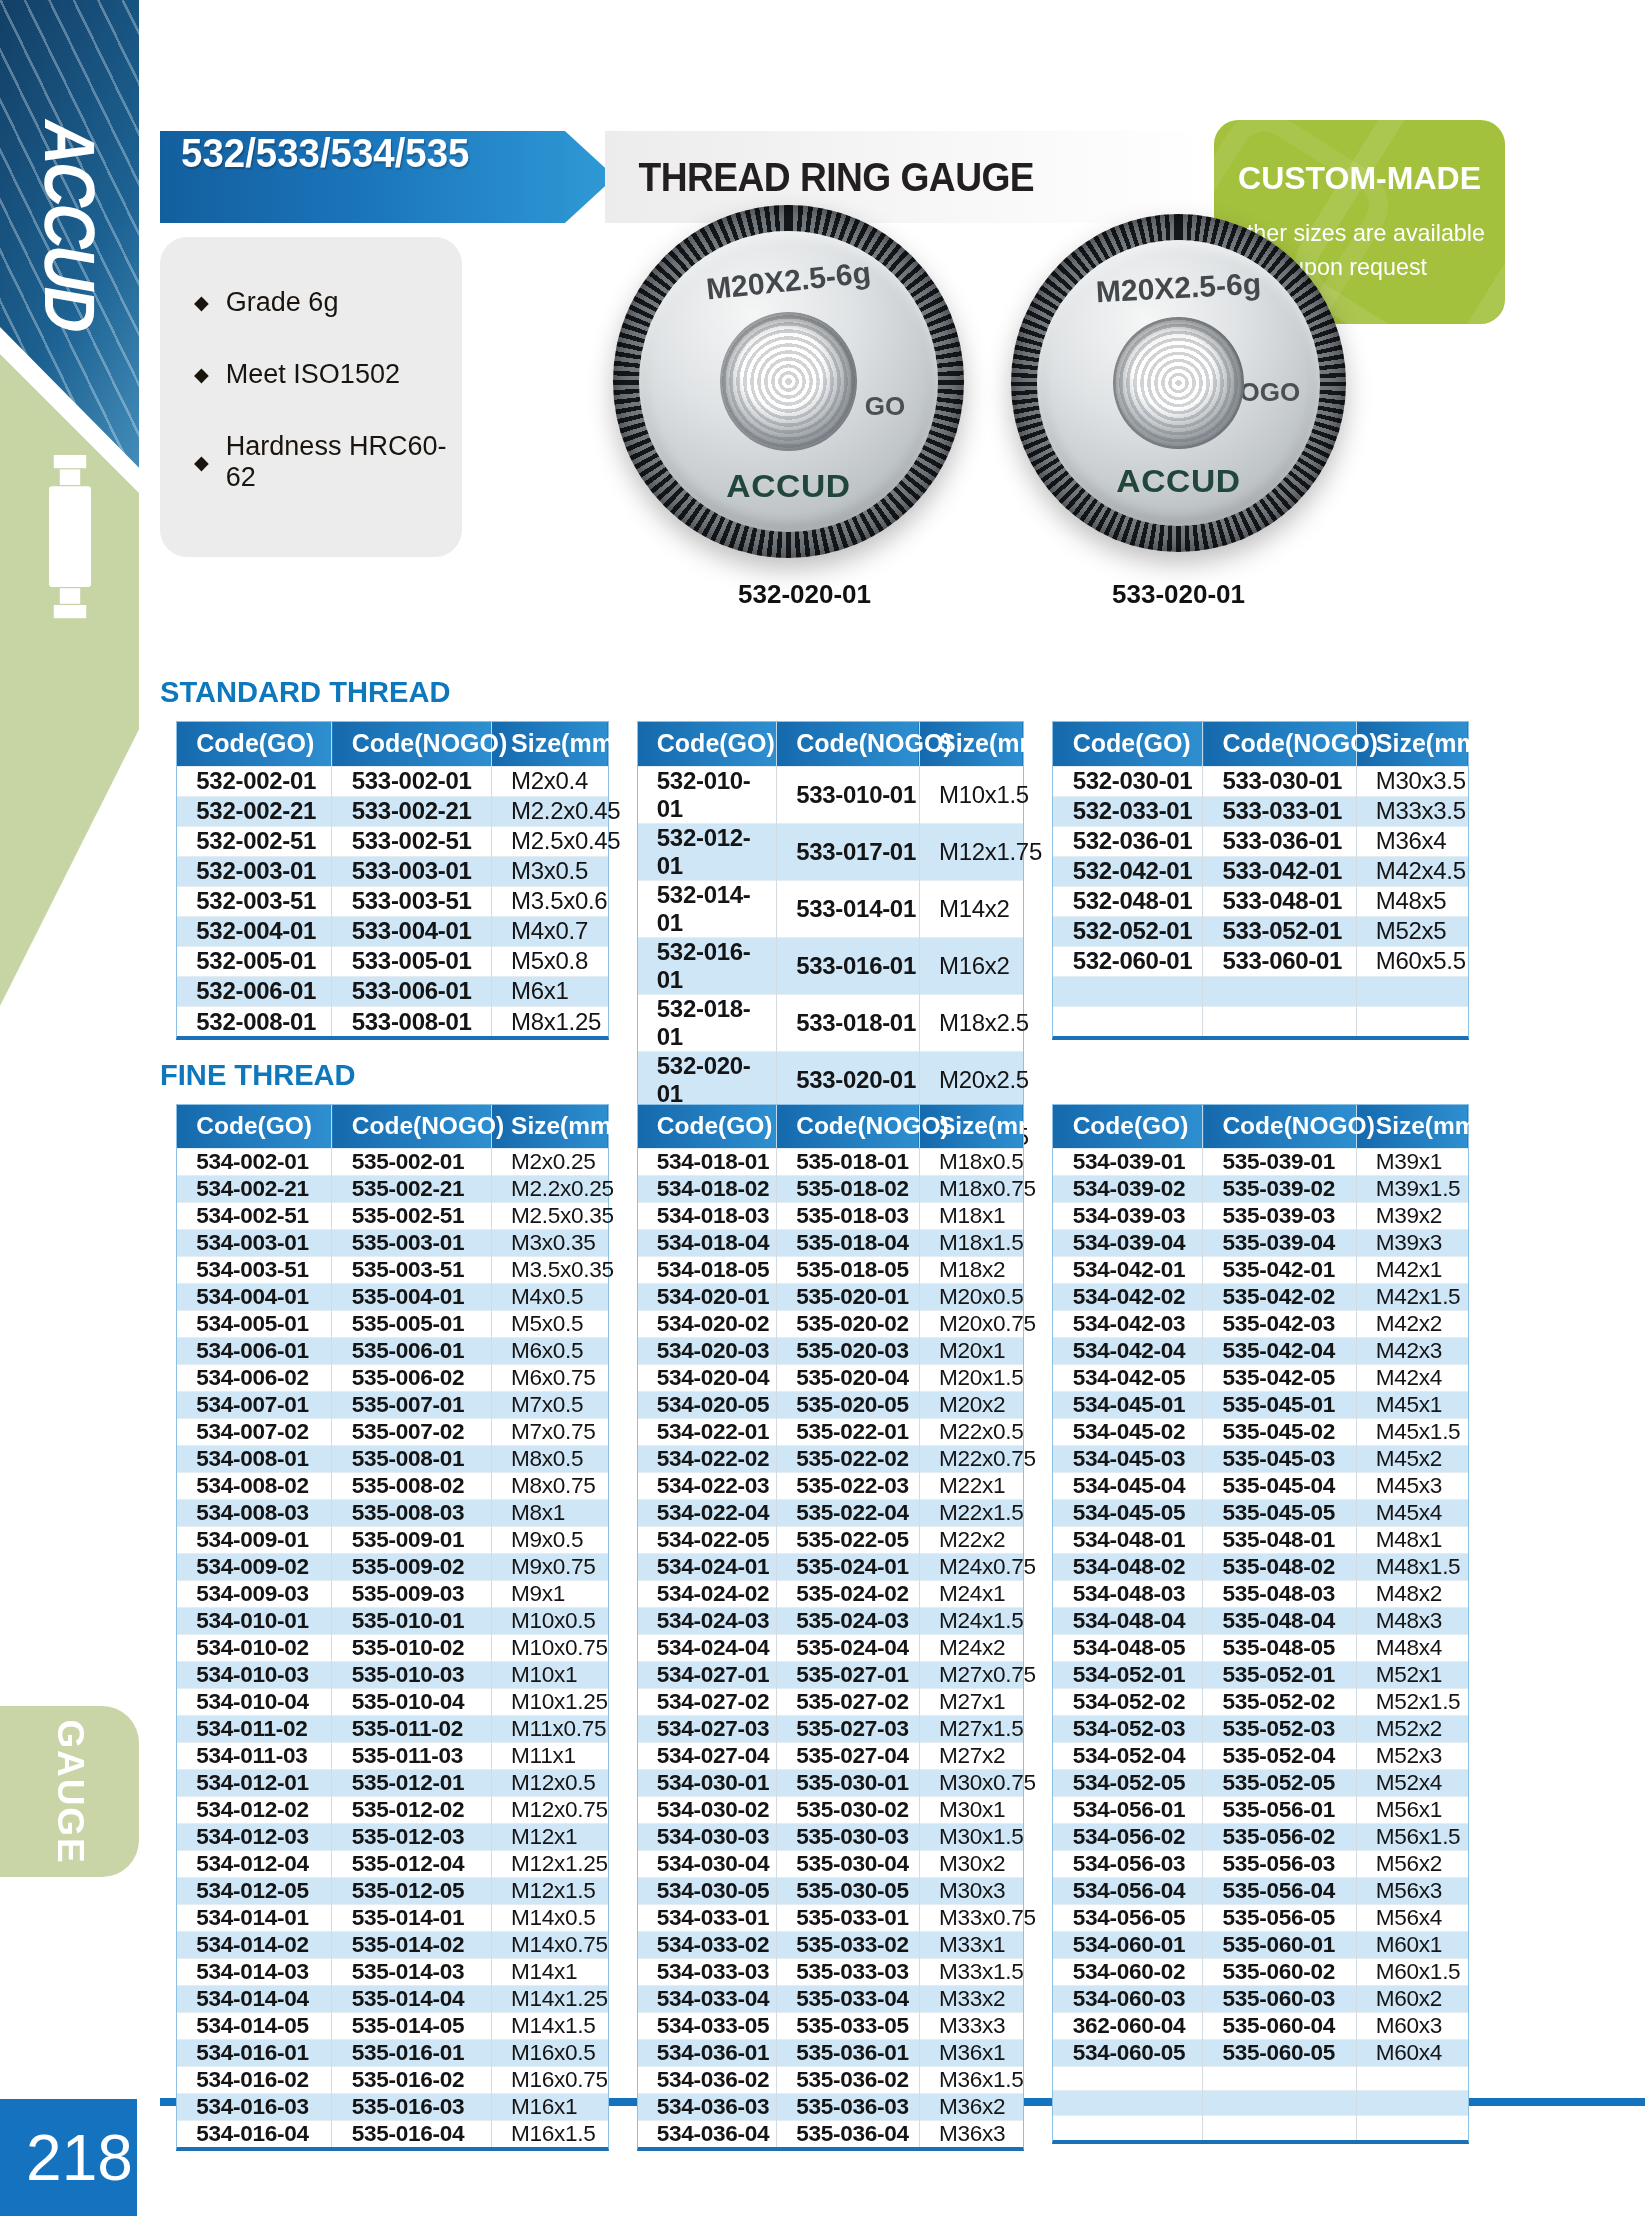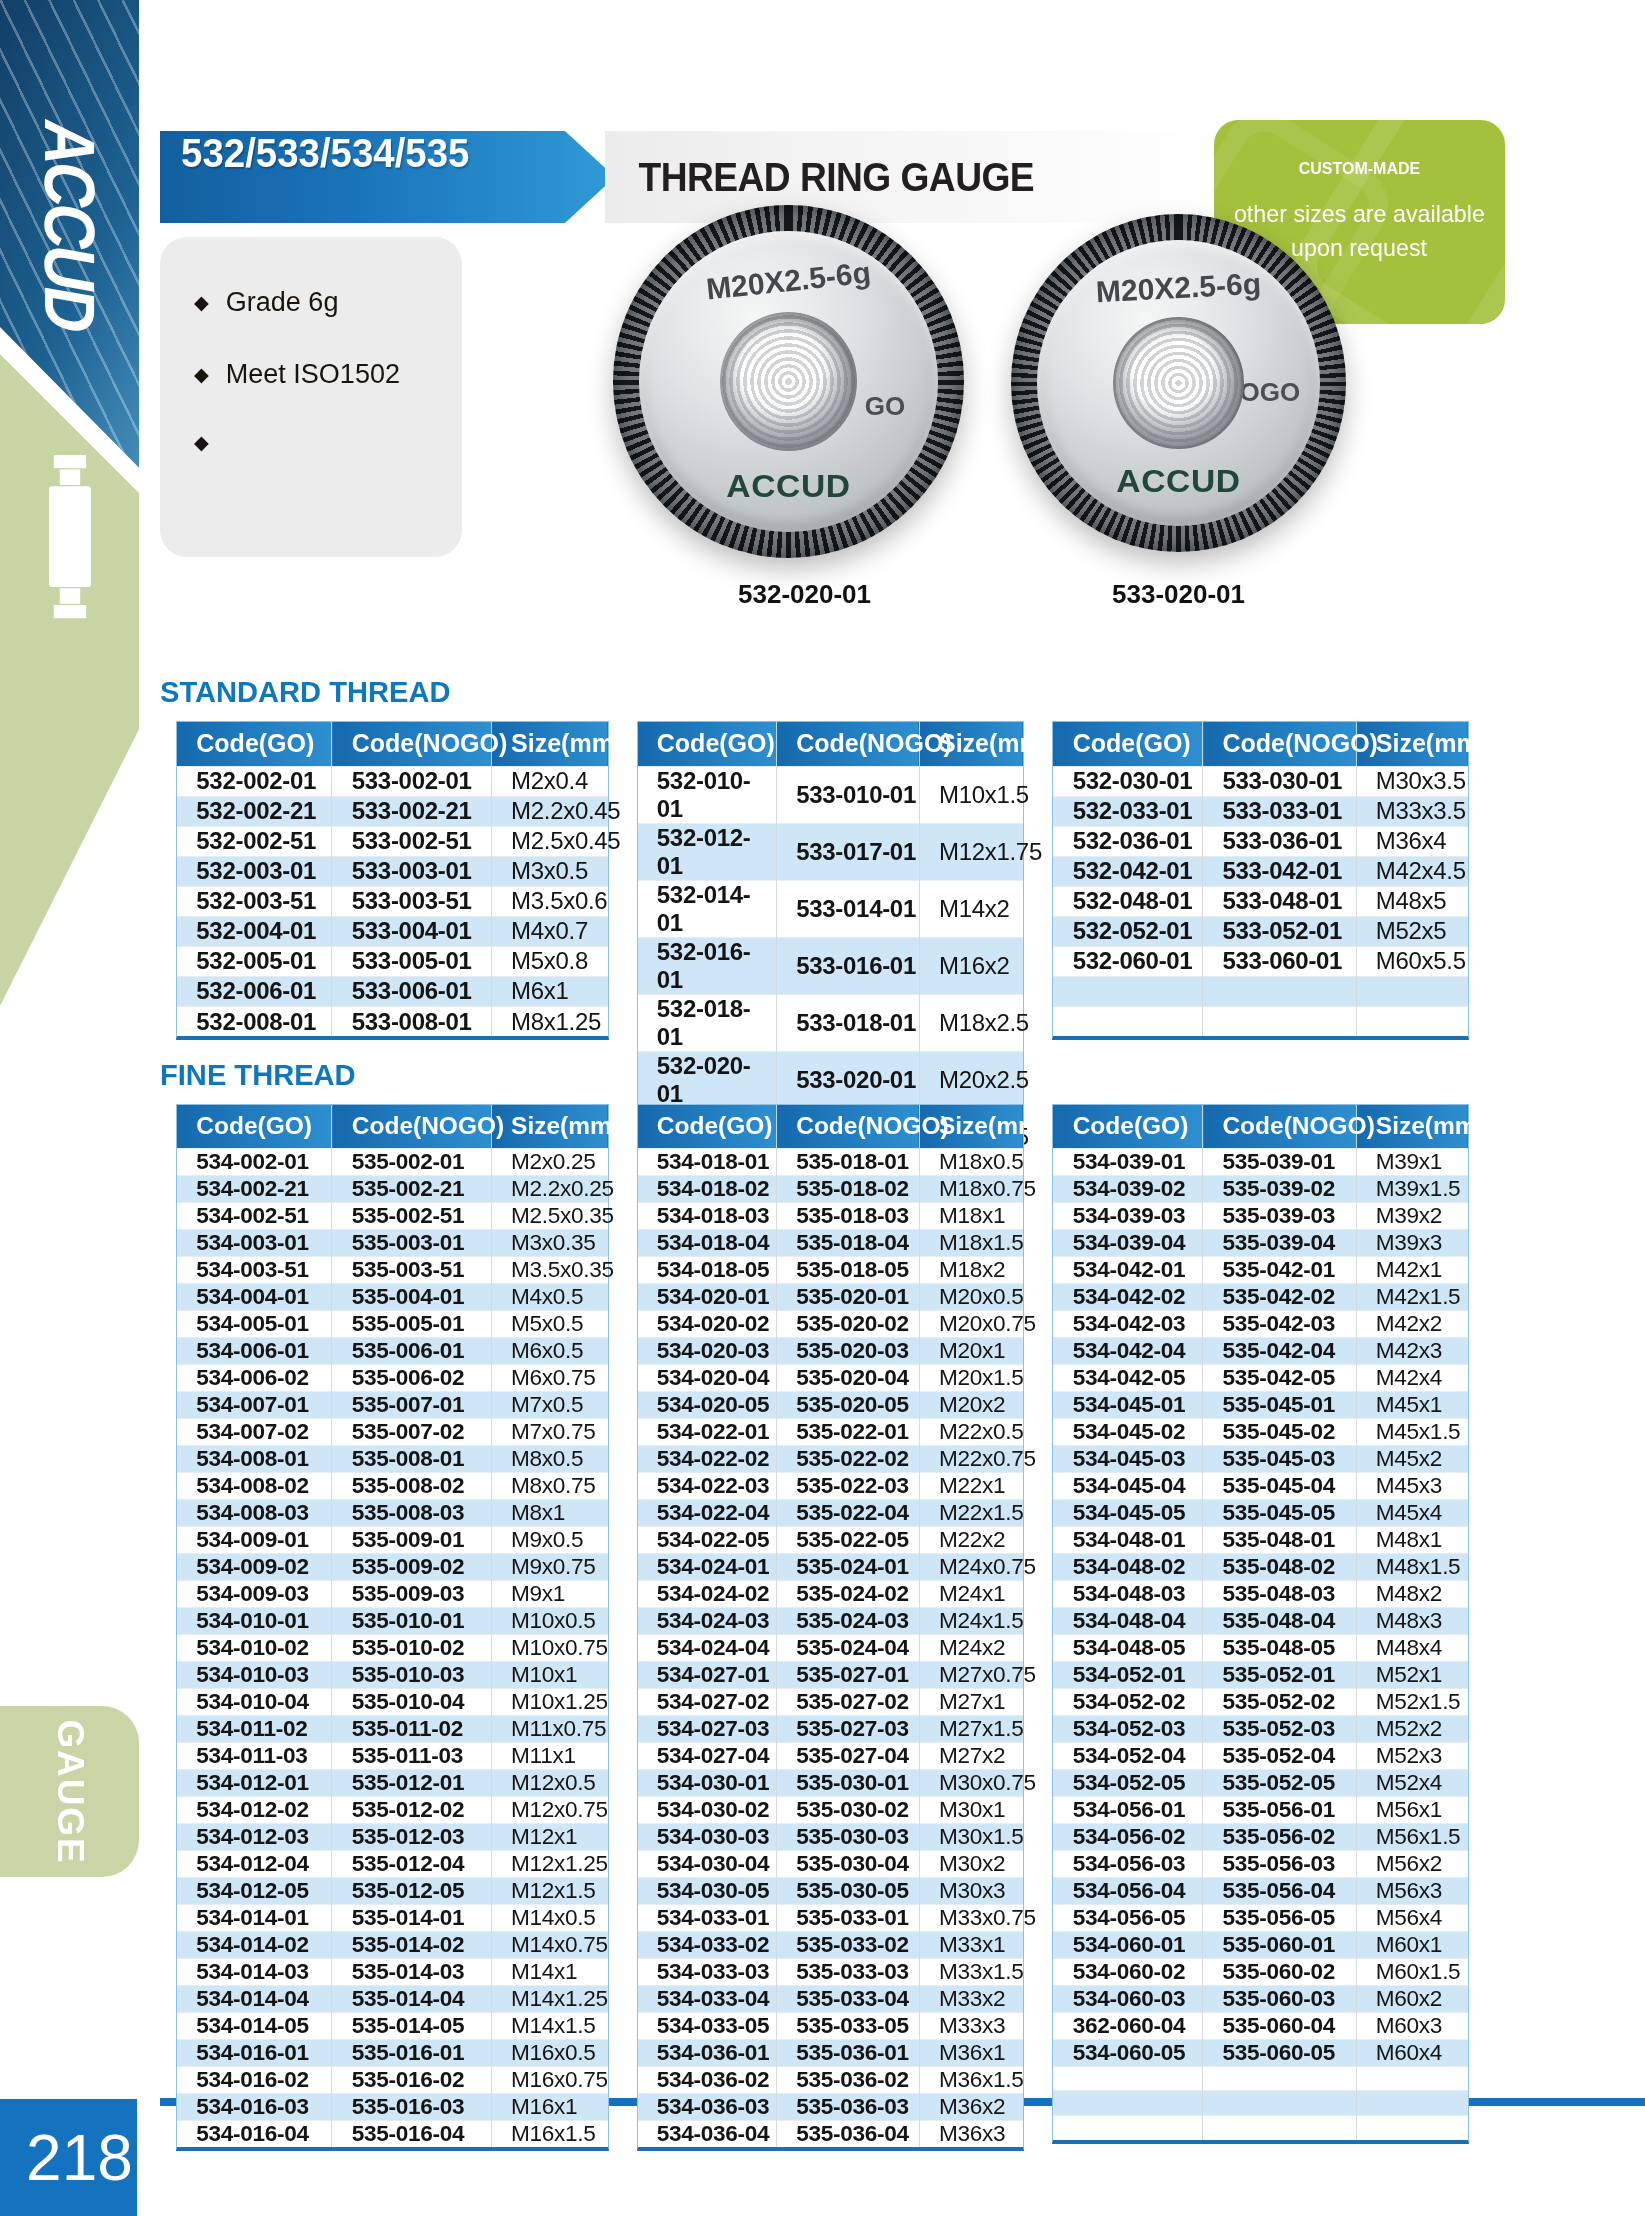--- a/index.html
+++ b/index.html
@@ -50,21 +50,21 @@
   }
   .title-band h1 { color:#231f20; font-size:40px; font-weight:bold; padding-left:36px; letter-spacing:-0.6px; transform:scaleX(.93); transform-origin:left; }
 
   .badge {
     position:absolute; left:1214px; top:120px; width:291px; height:204px;
     background:#a3c13d; border-radius:24.5px; overflow:hidden;
     display:flex; flex-direction:column; align-items:center; text-align:center; color:#fff;
   }
   .badge::before { content:""; position:absolute; width:161px; height:245px; border:22px solid rgba(255,255,255,.10); border-radius:45px; transform:rotate(32deg); right:-39px; top:-52px; }
   .badge::after  { content:""; position:absolute; width:142px; height:219px; border:19.3px solid rgba(255,255,255,.08); border-radius:41px; transform:rotate(32deg); left:-45px; bottom:-58px; }
-  .badge .b1 { font-weight:bold; font-size:16px; margin-top:40px; letter-spacing:0; }
+  .badge .b1 { font-weight:bold; font-size:32px; margin-top:40px; letter-spacing:0; }
   .badge .b2 { font-size:24px; margin-top:22px; transform:scaleX(.97); }
   .badge .b3 { font-size:24px; margin-top:6.4px; transform:scaleX(.97); }
 
   
   .features { position:absolute; left:160px; top:237px; width:302px; height:320px; background:#ececec; border-radius:27px; padding:50px 0 0 34px; }
   .features .item { display:flex; align-items:center; margin-bottom:41px; }
   .features .diamond { color:#1a140f; font-size:19.3px; margin-right:17px; }
   .features .label { color:#1a140f; font-size:27px; }
 
   
@@ -154,20 +154,21 @@
   <div class="item">
     <span class="diamond">◆</span>
     <span class="label">Grade 6g</span>
   </div>
   <div class="item">
     <span class="diamond">◆</span>
     <span class="label">Meet ISO1502</span>
   </div>
   <div class="item">
     <span class="diamond">◆</span>
+    <span class="label">Hardness HRC60-62</span>
   </div>
 </div>
 
 <div class="ring" style="left:613px; top:205px; width:351px; height:353px;">
   <div class="face">
     <div class="marking">M20X2.5-6g</div>
     <div class="gotext">GO</div>
     <div class="brand">ACCUD</div>
     <div class="hole"></div>
   </div>

